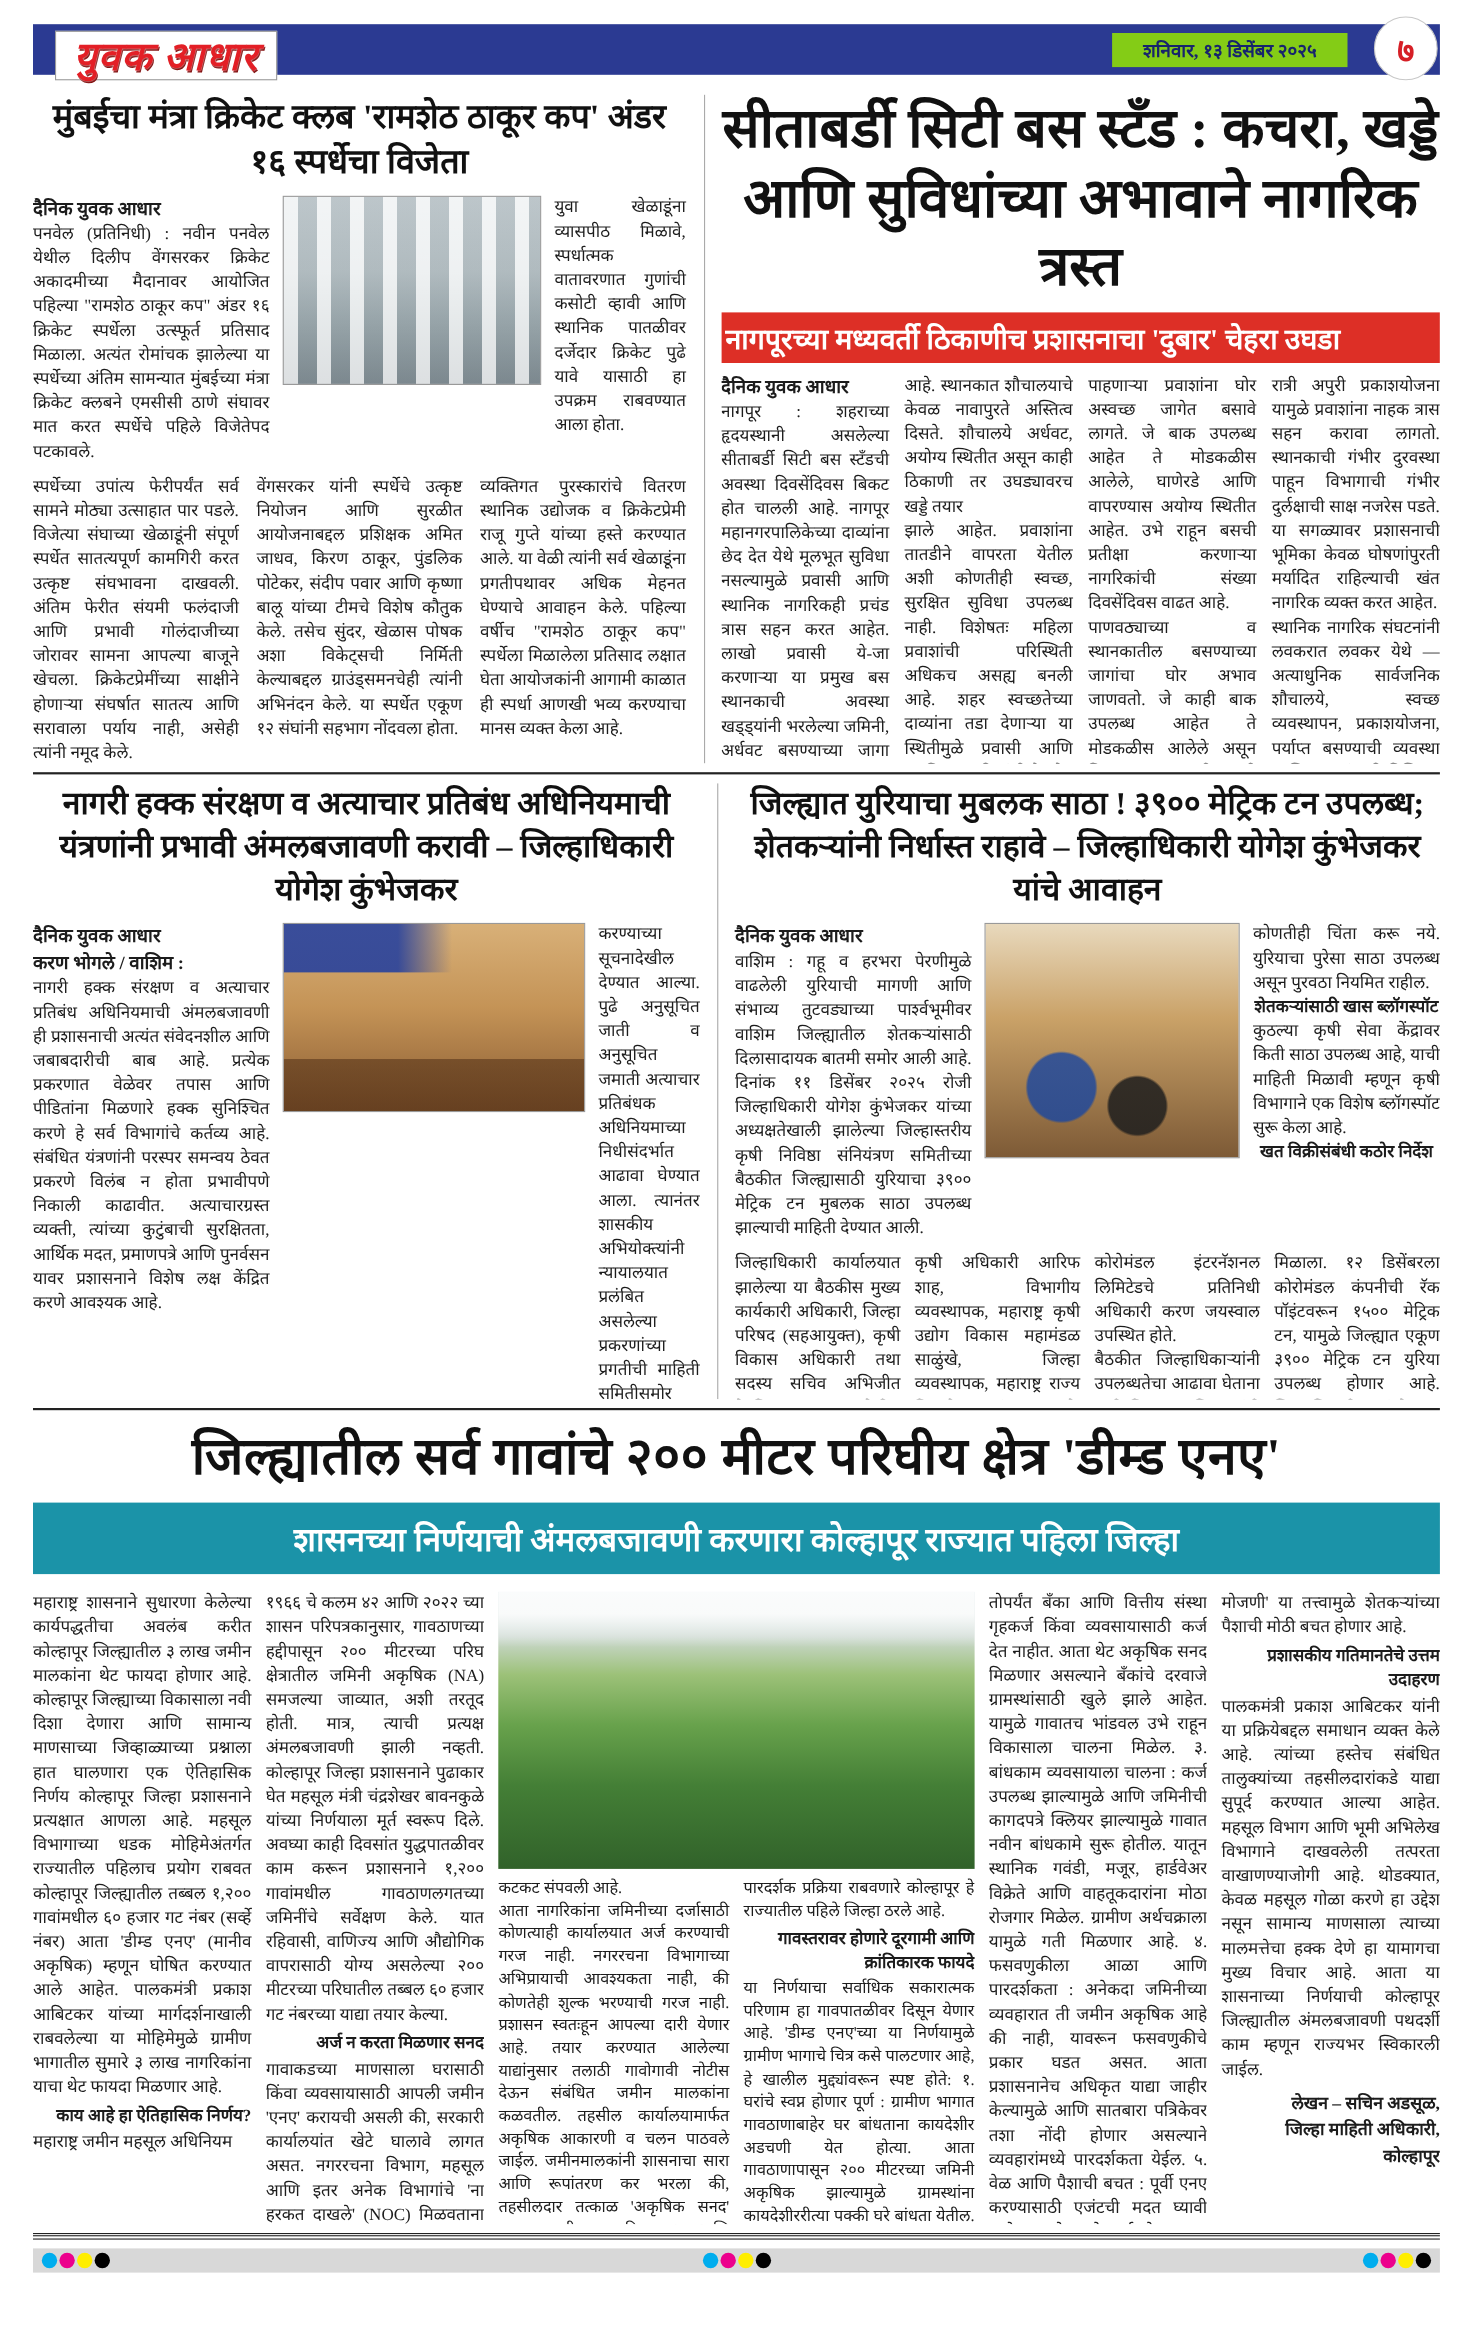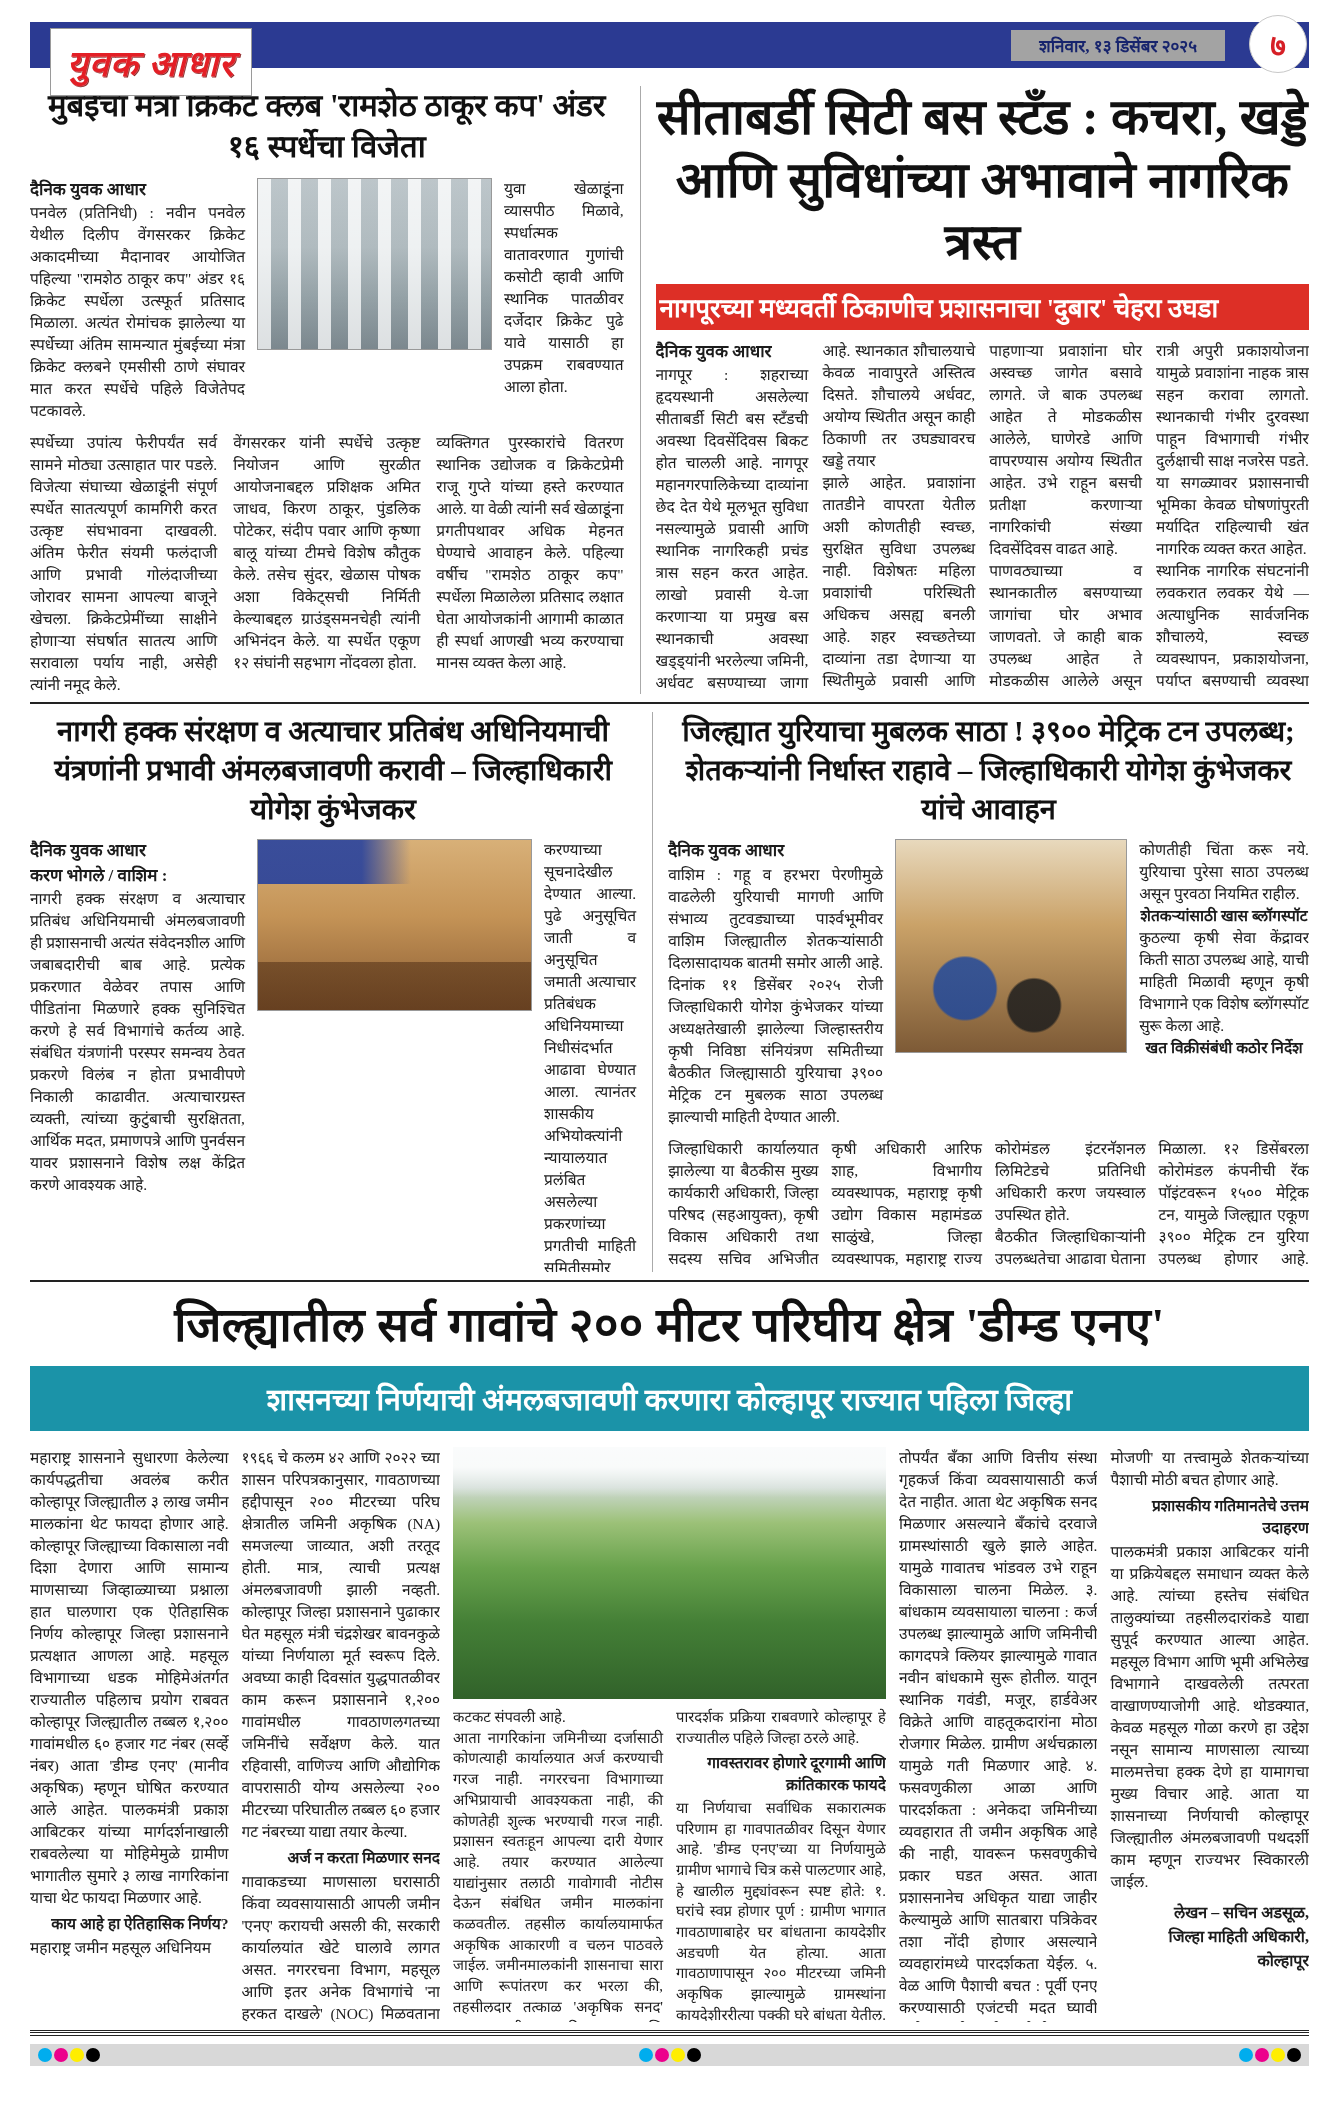--- a/index.html
+++ b/index.html
@@ -6,24 +6,24 @@
   html,body { background:#ffffff; }
   body {
     width:1339px; height:2126px; position:relative; overflow:hidden;
     font-family:"Liberation Serif","DejaVu Sans",serif; color:#1c1c1c;
   }
   .page { position:absolute; inset:0; padding:22px 30px 0 30px; }
 
   
   .masthead { position:relative; background:#2b3a92; height:46px; display:flex; align-items:center; }
   .logo-box { position:absolute; left:20px; top:6px; background:#fff; border:1px solid #9a9a9a;
-              padding:2px 16px; height:68px; display:flex; align-items:center; }
+              padding:2px 16px; height:45px; display:flex; align-items:center; }
   .logo-text { color:#e31f26; font-size:36px; font-weight:bold; font-style:italic; letter-spacing:1px;
                text-shadow:0 0 2px #ffffff, 1px 1px 0 #7a0000; white-space:nowrap; }
-  .date-box { margin-left:auto; margin-right:84px; background:#a3a3a3; color:#17246d; font-weight:bold;
+  .date-box { margin-left:auto; margin-right:84px; background:#84cc16; color:#17246d; font-weight:bold;
               font-size:17px; padding:4px 28px; white-space:nowrap; }
   .page-circle { position:absolute; right:2px; top:-7px; width:58px; height:58px; border-radius:50%;
                  background:#fff; border:1px solid #c8c8c8; display:flex; align-items:center; justify-content:center;
                  color:#d61f26; font-size:30px; font-weight:bold; }
 
   
   h1,h2 { font-weight:bold; color:#111; text-align:center; }
   p { text-align:justify; }
   .byline { font-weight:bold; font-size:17px; }
   .lead-loc { font-weight:normal; }

